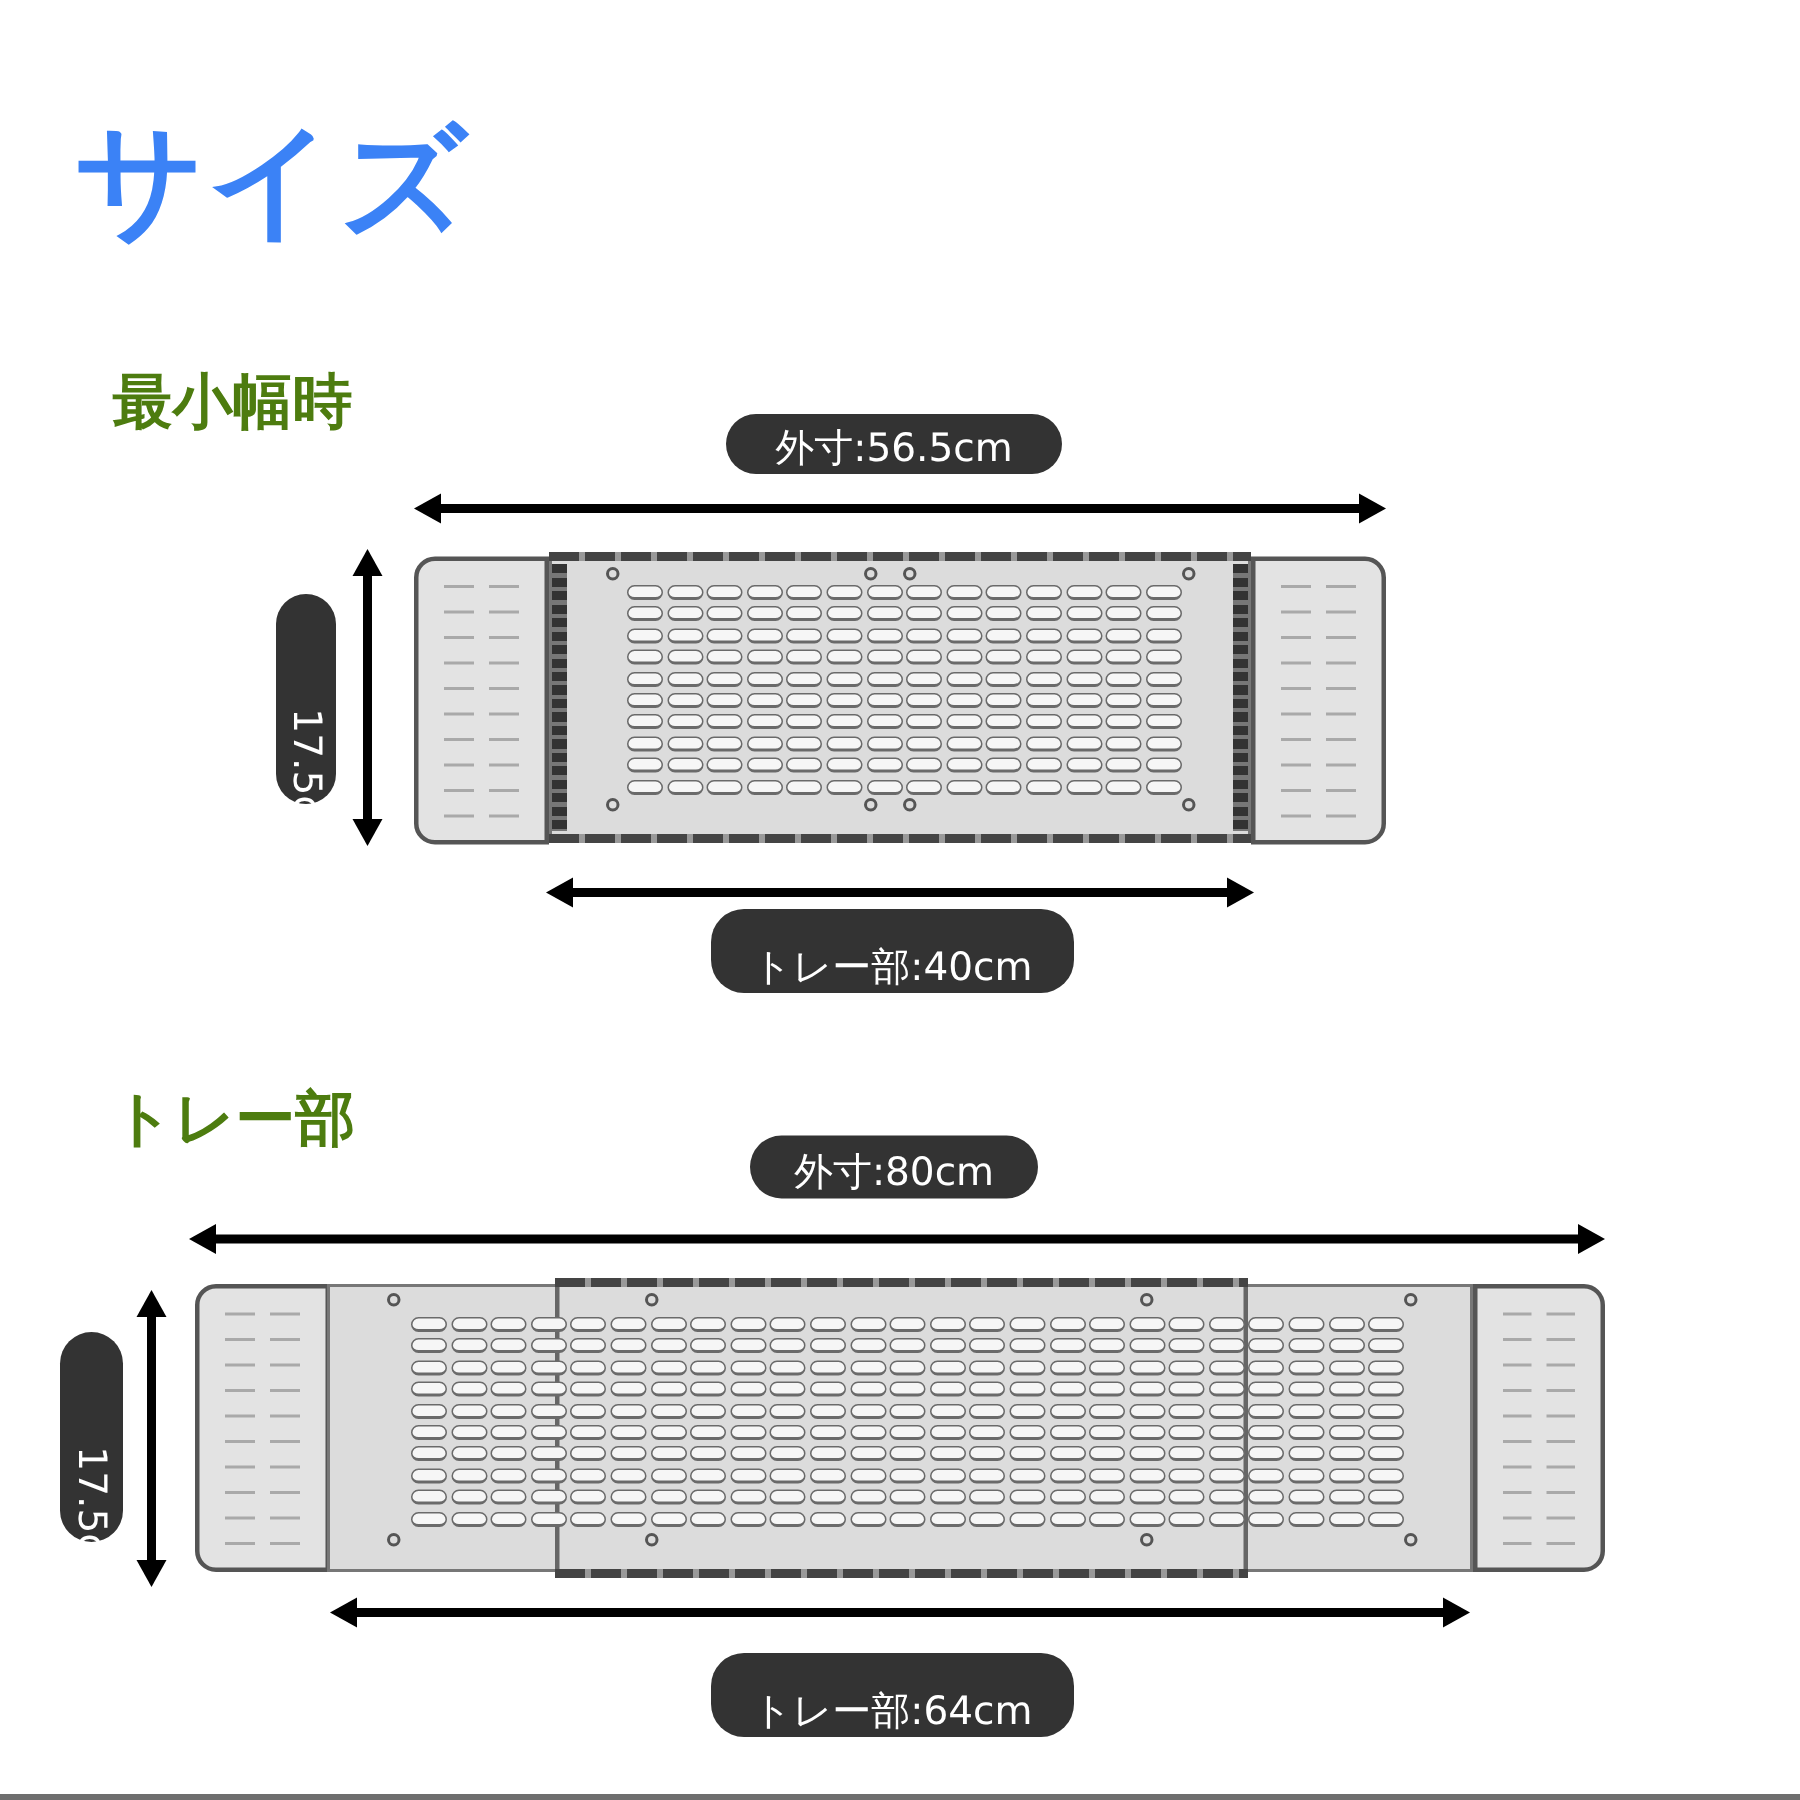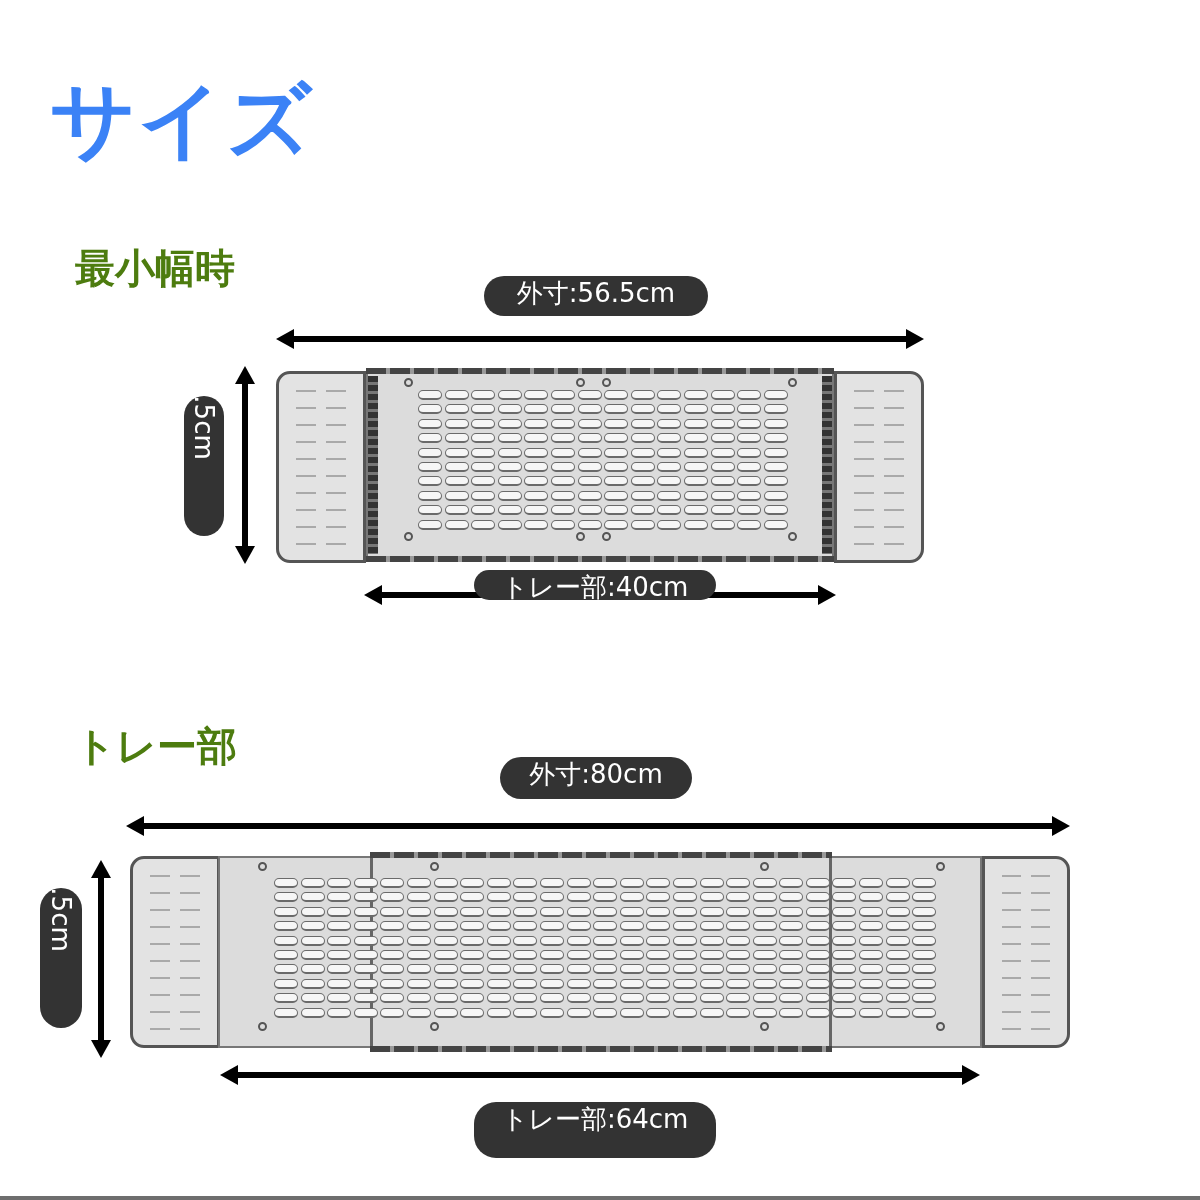--- a/index.html
+++ b/index.html
@@ -2,21 +2,21 @@
 <html><head>
 <meta charset="utf-8">
 <style>
   * { box-sizing: border-box; margin: 0; padding: 0; }
   html, body { width: 1200px; height: 1200px; background: #ffffff; overflow: hidden; }
   body { position: relative; font-family: "DejaVu Sans", "Liberation Sans", sans-serif; color: #2b2b2b; }
 
   .main-title { position: absolute; left: 50px; top: 78px; font-size: 84px; font-weight: bold; letter-spacing: 2px; line-height: 1; color: #3b82f6; }
   .section-title { position: absolute; font-size: 40px; font-weight: bold; line-height: 1; color: #4d7c0f; }
 
-  .pill { position: absolute; background: #333333; color: #ffffff; border-radius: 22px; display: flex; align-items: flex-start; justify-content: center; font-size: 26px; white-space: nowrap; }
+  .pill { position: absolute; background: #333333; color: #ffffff; border-radius: 22px; display: flex; align-items: flex-end; justify-content: center; font-size: 26px; white-space: nowrap; }
   .pill.vertical { border-radius: 30px; }
   .pill.vertical span { display: inline-block; transform: rotate(90deg); white-space: nowrap; }
 
   .arrow-h { position: absolute; height: 6px; background: #000; }
   .arrow-h::before, .arrow-h::after { content: ""; position: absolute; top: -7px; width: 0; height: 0; border-top: 10px solid transparent; border-bottom: 10px solid transparent; }
   .arrow-h::before { left: -14px; border-right: 18px solid #000; }
   .arrow-h::after { right: -14px; border-left: 18px solid #000; }
 
   .arrow-v { position: absolute; width: 6px; background: #000; }
   .arrow-v::before, .arrow-v::after { content: ""; position: absolute; left: -7px; width: 0; height: 0; border-left: 10px solid transparent; border-right: 10px solid transparent; }
@@ -259,21 +259,21 @@
         <div class="line"></div>
       <div class="line"></div>
         <div class="line"></div>
         <div class="line"></div>
         <div class="line"></div>
     </div>
   </div>
 </div>
 
 <div class="arrow-h" style="left:378px; top:592px; width:444px;"></div>
-<div class="pill" style="left:474px; top:570px; width:242px; height:30px;">
+<div class="pill" style="left:474px; top:606px; width:242px; height:56px;">
   <span>トレー部:40cm</span>
 </div>
 
 <div class="section-title" style="left:75px; top:726px;">トレー部</div>
 
 <div class="pill" style="left:500px; top:757px; width:192px; height:42px;">
   <span>外寸:80cm</span>
 </div>
 <div class="arrow-h" style="left:140px; top:823px; width:916px;"></div>
 

